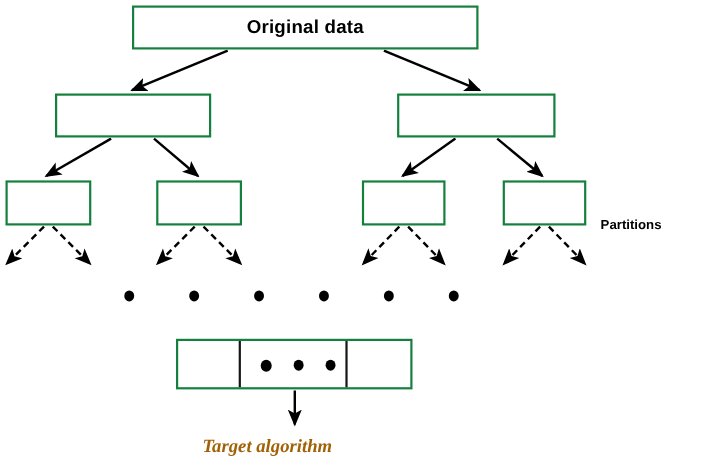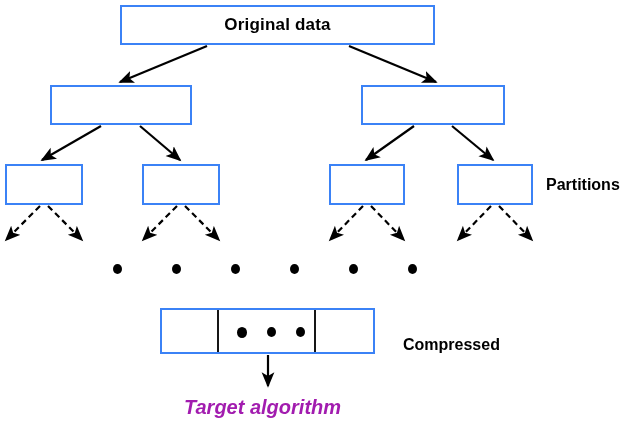--- a/index.html
+++ b/index.html
@@ -19,61 +19,62 @@
     position: absolute;
     left: 0;
     top: 0;
     width: 640px;
     height: 423px;
   }
   .node-box {
     position: absolute;
     box-sizing: border-box;
     background: #ffffff;
-    border: 2px solid #3b82f6;
+    border: 2px solid #15803d;
     display: flex;
     align-items: center;
     justify-content: center;
   }
   .box-label {
     font-weight: bold;
     font-size: 17px;
     color: #000000;
     letter-spacing: 0.2px;
     font-family: "Liberation Sans", sans-serif;
   }
   .side-label {
     position: absolute;
     font-weight: bold;
-    font-size: 16px;
+    font-size: 12px;
     color: #000000;
     line-height: 1.45;
     font-family: "Liberation Sans", sans-serif;
     white-space: pre-line;
+    margin-top: 23px;
   }
   .ellipsis-row {
     position: absolute;
     display: flex;
     align-items: center;
   }
   .dot {
     background: #000000;
     border-radius: 50%;
   }
   .cell-divider {
     position: absolute;
     background: #161616;
   }
   .target-label {
     position: absolute;
     font-weight: bold;
     font-style: italic;
-    font-size: 20px;
-    color: #a21caf;
-    font-family: Liberation Sans, sans-serif;
+    font-size: 17px;
+    color: #a16207;
+    font-family: Liberation Serif, serif;
     white-space: nowrap;
   }
 </style>
 </head>
 <body>
 
 <div id="canvas">
 
   <svg class="svg-layer" viewBox="0 0 640 423" xmlns="http://www.w3.org/2000/svg">
     <defs>
@@ -148,18 +149,17 @@
 
     <span class="cell-divider" style="left:55px; top:0; width:2px; height:100%;"></span>
     <span class="cell-divider" style="left:152px; top:0; width:2px; height:100%;"></span>
 
     <span class="dot" style="position:absolute; left:75px; top:17px; width:10px; height:11px;"></span>
     <span class="dot" style="position:absolute; left:105px; top:17px; width:9px; height:10px;"></span>
     <span class="dot" style="position:absolute; left:134px; top:17px; width:9px; height:10px;"></span>
   </div>
 
   <div class="side-label" style="left:403px; top:310px;">
-    <div>Compressed</div>
   </div>
 
   <div class="target-label" style="left:184px; top:396px;">Target algorithm</div>
 
 </div>
 
 </body></html>

